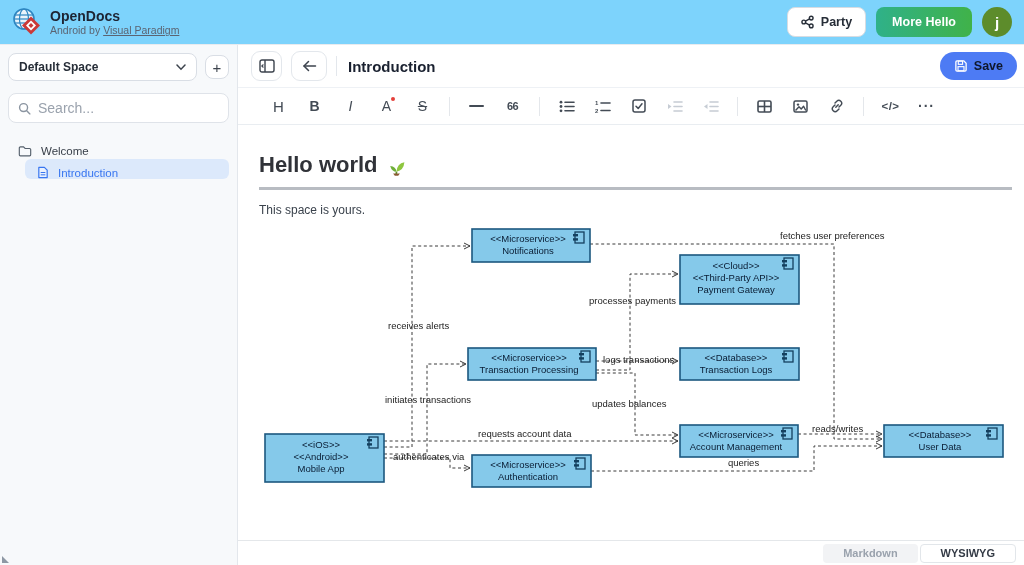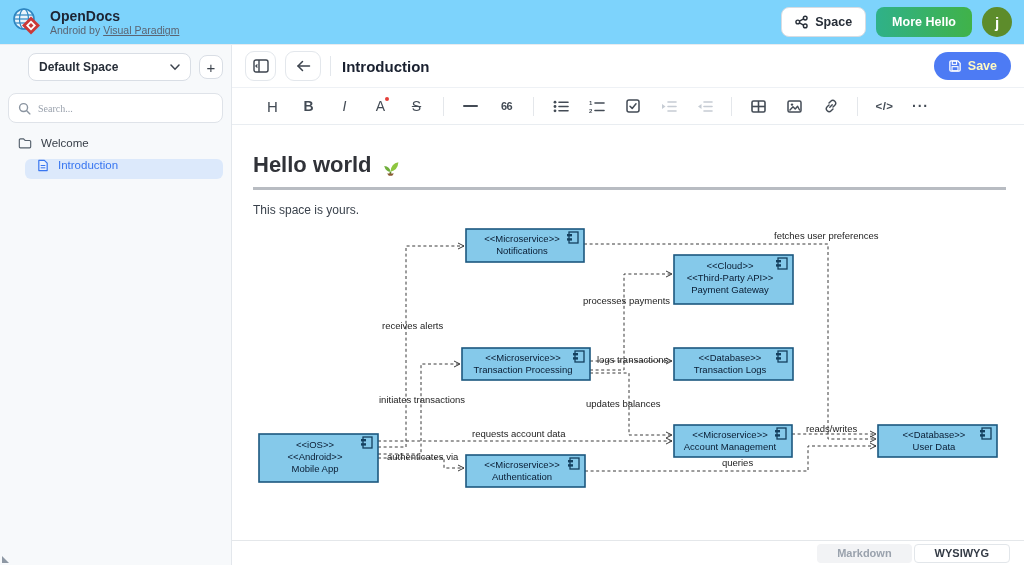--- a/index.html
+++ b/index.html
@@ -28,49 +28,49 @@
   
   .app { display:flex; height:520px; }
   .sidebar { width:241px; background:#f7f9fb; border-right:1px solid #e3e7ec;
     padding:8px 8px 0 8px; position:relative; }
   .main { flex:1; background:#fff; display:flex; flex-direction:column; }
 
   
   .space-row { display:flex; gap:8px; align-items:center; }
   .space-select { flex:1; height:28px; background:#fff; border:1px solid #d9dee5;
     border-radius:8px; display:flex; align-items:center; padding:0 10px; font-size:12px;
-    font-weight:600; color:#272e38; cursor:pointer;margin-left:20px; }
+    font-weight:600; color:#272e38; cursor:pointer; }
   .space-select .grow { flex:1; }
   .btn-plus { width:24px; height:24px; background:#fff; border:1px solid #d9dee5;
     border-radius:8px; font-size:15px; color:#3c434d; display:flex; align-items:center;
     justify-content:center; cursor:pointer; }
   .search-box { margin-top:12px; height:30px; background:#fff; border:1px solid #dfe3e9;
     border-radius:8px; display:flex; align-items:center; padding:0 9px; gap:7px; }
-  .search-box input { border:none; outline:none; flex:1; font-size:10px; color:#0369a1;
-    background:transparent; font-family:Liberation Serif, serif; }
+  .search-box input { border:none; outline:none; flex:1; font-size:14px; color:#0369a1;
+    background:transparent; font-family:Liberation Sans, sans-serif; }
   .search-box input::placeholder { color:#9aa2ad; }
   .tree { margin-top:14px; }
-  .tree-row { display:flex; align-items:flex-start; gap:9px; height:20px; padding-left:10px;
+  .tree-row { display:flex; align-items:flex-end; gap:9px; height:20px; padding-left:10px;
     font-size:11.5px; color:#39404a; cursor:pointer; margin-bottom:2px; }
   .tree-row.child { margin-left:17px; padding-left:12px; border-radius:6px; }
   .tree-row.selected { background:#dce9fb; color:#3876f0; font-weight:400; }
   .sidebar-grip { position:absolute; left:2px; bottom:2px; width:0; height:0;
     border-left:7px solid #8e98a4; border-top:7px solid transparent; }
 
   
   .doc-header { height:43px; display:flex; align-items:center; padding:0 13px;
     border-bottom:1px solid #eef1f5; gap:9px; }
   .icon-btn { width:31px; height:30px; background:#fff; border:1px solid #e3e7ec;
     border-radius:9px; display:flex; align-items:center; justify-content:center;
     cursor:pointer; color:#3c434d; font-size:15px; }
   .vdivider { width:1px; height:20px; background:#e3e7ec; }
   .doc-title { font-size:15px; font-weight:700; color:#1a2130; margin-left:2px; }
   .doc-spacer { flex:1; }
   .btn-save { display:flex; align-items:center; gap:6px; height:28px; padding:0 14px;
-    background:#4d7bf4; border:none; border-radius:14px; color:#fef9c3; font-size:12.5px;
+    background:#4d7bf4; border:none; border-radius:14px; color:#0f172a; font-size:12.5px;
     font-weight:600; cursor:pointer; }
 
   
   .toolbar { height:37px; display:flex; align-items:center; padding-left:26px; gap:7px;
     border-bottom:1px solid #e9edf1; }
   .tb-btn { width:29px; height:28px; display:flex; align-items:center; justify-content:center;
     border-radius:6px; cursor:pointer; color:#434b55; position:relative; }
   .tb-btn svg { display:block; }
   .g-heading { font-size:15px; font-weight:500; }
   .g-bold { font-size:14px; font-weight:800; }
@@ -131,21 +131,21 @@
   </div>
   <div class="topbar-spacer"></div>
   <button class="btn-share">
     <svg width="13" height="14" viewBox="0 0 14 14">
       <circle cx="11" cy="2.8" r="2" fill="none" stroke="#272e38" stroke-width="1.5"></circle>
       <circle cx="3" cy="7" r="2" fill="none" stroke="#272e38" stroke-width="1.5"></circle>
       <circle cx="11" cy="11.2" r="2" fill="none" stroke="#272e38" stroke-width="1.5"></circle>
       <line x1="4.8" y1="6" x2="9.2" y2="3.7" stroke="#272e38" stroke-width="1.5"></line>
       <line x1="4.8" y1="8" x2="9.2" y2="10.3" stroke="#272e38" stroke-width="1.5"></line>
     </svg>
-    <span>Space</span>
+    <span>Party</span>
   </button>
   <button class="btn-moreapps">More Hello</button>
   <div class="avatar">j</div>
 </header>
 
 <div class="app">
 
   <aside class="sidebar">
     <div class="space-row">
       <div class="space-select">

